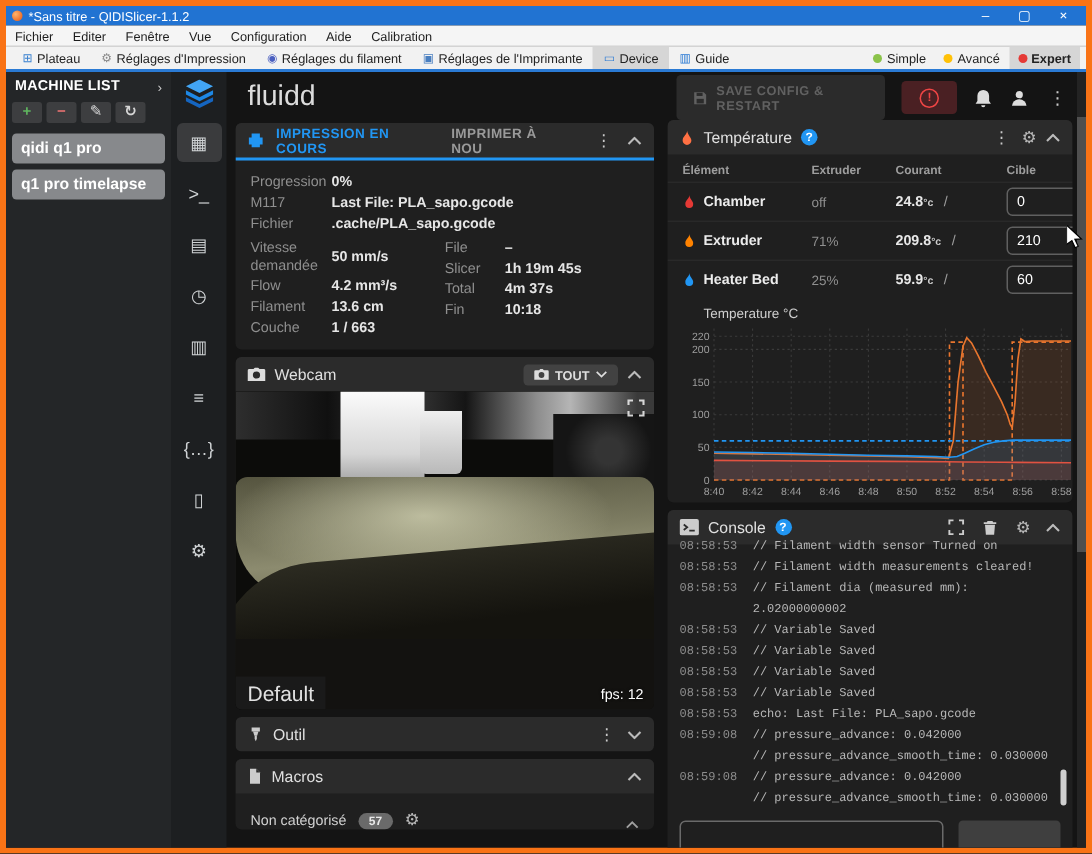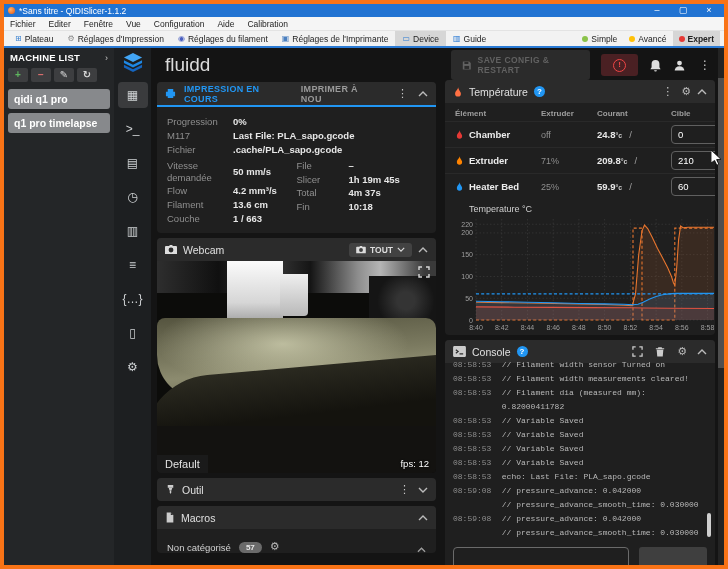--- a/index.html
+++ b/index.html
@@ -46,38 +46,38 @@
   .help{width:11px;height:11px;border-radius:50%;background:#2196f3;color:#fff;font-size:8px;font-weight:700;display:flex;align-items:center;justify-content:center;}
   .dots{color:#c9c9c9;font-size:11px;padding:0 2px;}
   .gearg{color:#b9b9b9;font-size:11px;}
   .chev{display:inline-block;}
   .chev.down{transform:rotate(180deg);}
   
   .status .hdr{border-bottom:2px solid #2196f3;gap:8px;}
   .tab-a{color:#2196f3;font-weight:700;font-size:9px;letter-spacing:.3px;}
   .tab-i{color:#9a9a9a;font-weight:700;font-size:9px;letter-spacing:.3px;}
   .status-body{padding:7px 10px 6px 10px;}
-  .srow{display:flex;margin:2px 0;font-size:9.5px;line-height:1.25;gap:12px;}
+  .srow{display:flex;margin:2px 0;font-size:9.5px;line-height:1.25;}
   .slabel{width:54px;flex:none;color:#8f8f8f;overflow-wrap:break-word;word-break:break-word;}
   .sval{color:#e6e6e6;font-weight:700;align-self:center;}
   .scols{display:flex;margin-top:2px;}
   .scol{flex:1;}
   .scol .slabel{width:54px;}
   .scol.r .slabel{width:40px;}
   
   .tout-btn{display:flex;align-items:center;gap:4px;background:#424242;border-radius:3px;padding:2px 7px;color:#ddd;font-size:8.5px;font-weight:700;}
   .webcam-view{position:relative;height:212px;background:#0c0c0a;overflow:hidden;}
   .wc-top{position:absolute;left:0;top:0;width:100%;height:32px;background:linear-gradient(90deg,#2e2e2e,#101010 22%,#3c3c3c 40%,#151515 55%,#8d8d8d 72%,#b5b5b5 80%,#3a3a3a 96%);}
   .wc-head{position:absolute;left:25%;top:0;width:20%;height:30%;background:linear-gradient(180deg,#fbfbfb,#d6d6d6 65%,#9c9c9c);border-radius:0 0 5px 5px;}
   .wc-head2{position:absolute;left:44%;top:6%;width:10%;height:20%;background:linear-gradient(180deg,#efefef,#b9b9b9);border-radius:0 0 4px 4px;}
   .wc-fan{position:absolute;right:0;top:7%;width:24%;height:26%;background:radial-gradient(circle at 55% 45%,#343434 18%,#151515 60%),#141414;}
   .wc-bed{position:absolute;left:0;top:27%;width:100%;height:38%;background:radial-gradient(ellipse at 45% 32%,rgba(238,238,205,.6),rgba(0,0,0,0) 58%),linear-gradient(176deg,#55543f,#7b7a60 45%,#8c8b6f 62%,#6b6a52);border-radius:8px 10px 34px 44px;}
   .wc-edge{position:absolute;left:-6%;top:50%;width:115%;height:34%;background:linear-gradient(178deg,#2d2c22,#14130e 65%);border-radius:70px 10px 0 0;transform:rotate(-5deg);}
   .wc-front{position:absolute;left:0;bottom:0;width:100%;height:22%;background:#131210;}
-  .wc-name{position:absolute;left:0;bottom:0;background:rgba(28,28,28,.9);color:#e2e2e2;font-size:11px;padding:3px 8px;}
+  .wc-name{position:absolute;left:0;bottom:0;background:rgba(28,28,28,.9);color:#e2e2e2;font-size:14px;padding:3px 8px;}
   .wc-fps{position:absolute;right:7px;bottom:4px;color:#fff;font-size:9.5px;text-shadow:0 0 2px #000;}
   .wc-fs{position:absolute;right:6px;top:5px;opacity:.9;}
   
   .topbar{height:30px;display:flex;align-items:center;gap:11px;padding:2px 2px 0 6px;}
   .save-btn{display:flex;align-items:center;gap:6px;background:#2b2b2b;color:#616161;font-weight:700;font-size:8.5px;letter-spacing:.4px;padding:5px 11px;border-radius:3px;}
   .estop-btn{width:42px;height:22px;background:#4a2023;border-radius:3px;display:flex;align-items:center;justify-content:center;}
   .estop-ic{width:11px;height:11px;border:1.6px solid #ef4545;border-radius:50%;color:#ef4545;font-size:8px;font-weight:700;display:flex;align-items:center;justify-content:center;line-height:1;}
   .tb-ic{display:flex;align-items:center;}
   
   .tgrid{display:grid;grid-template-columns:86px 56px 74px 1fr;align-items:center;padding:0 10px;}
@@ -664,21 +664,21 @@
               <span class="ctext">// Filament width measurements cleared!</span>
             </div>
 
             <div class="cline">
               <span class="ctime">08:58:53</span>
               <span class="ctext">// Filament dia (measured mm):</span>
             </div>
 
             <div class="cline">
               <span class="ctime"></span>
-              <span class="ctext">0.82000411782</span>
+              <span class="ctext">2.02000000002</span>
             </div>
 
             <div class="cline">
               <span class="ctime">08:58:53</span>
               <span class="ctext">// Variable Saved</span>
             </div>
 
             <div class="cline">
               <span class="ctime">08:58:53</span>
               <span class="ctext">// Variable Saved</span>

